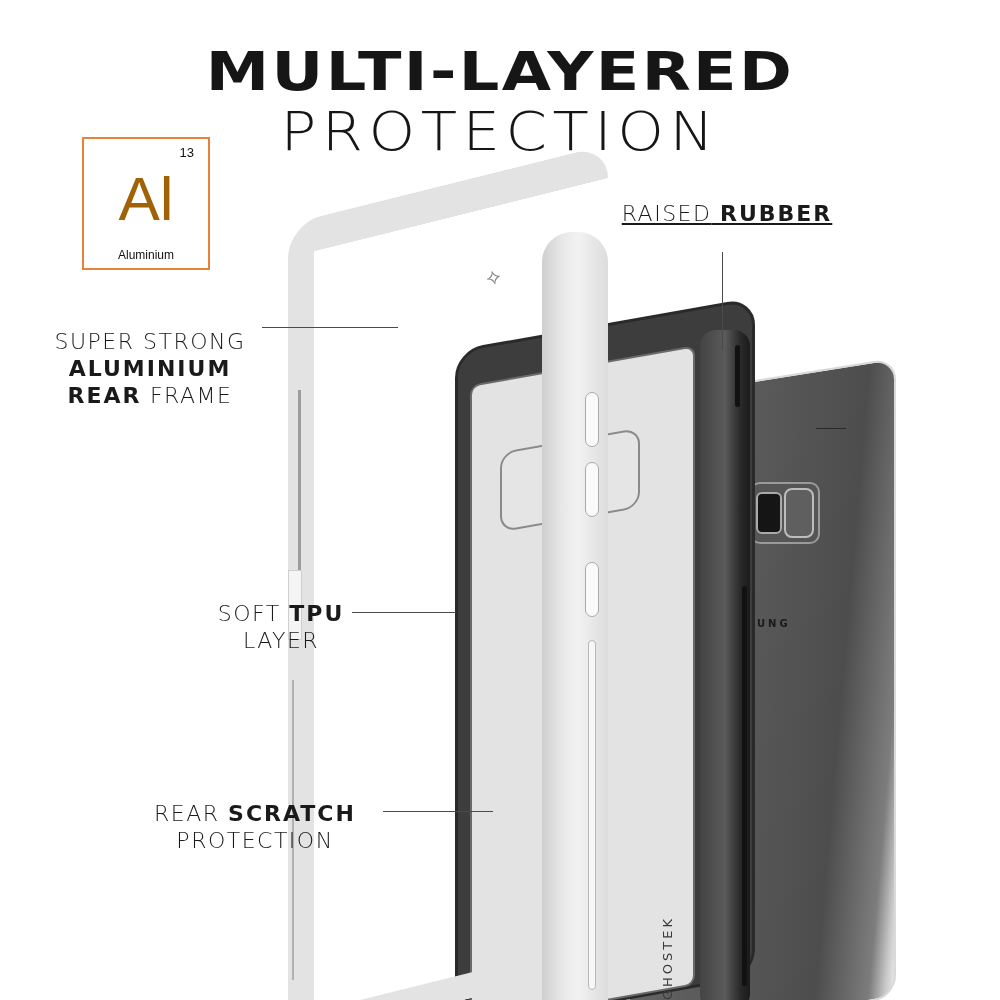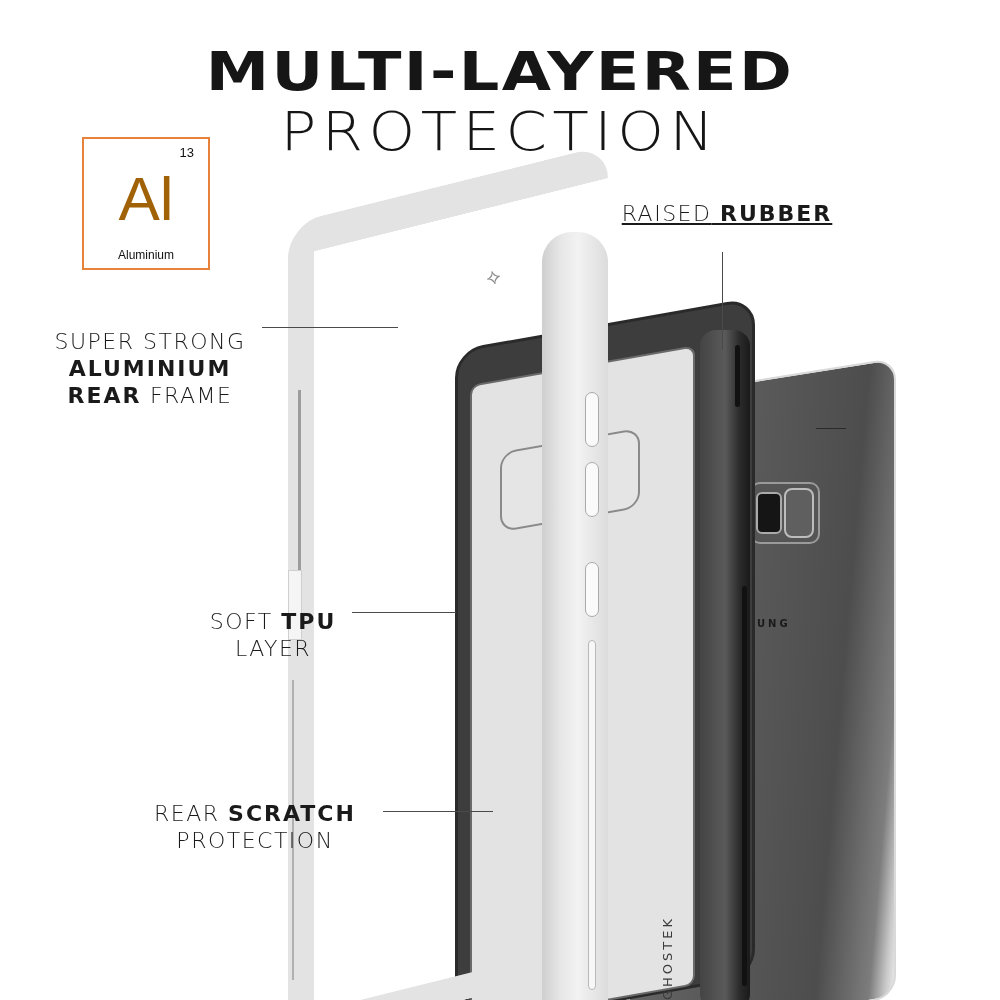--- a/index.html
+++ b/index.html
@@ -94,21 +94,21 @@
   <div class="b">ALUMINIUM</div>
   <div><span class="b">REAR</span> <span class="l">FRAME</span></div>
 </div>
 <div class="abs leader" style="left:262px; top:327px; width:136px;"></div>
 
 <div class="abs lbl" style="left:598px; top:200px; width:258px;text-decoration:underline;">
   <div><span class="l">RAISED</span> <span class="b">RUBBER</span></div>
 </div>
 <div class="abs leader-v" style="left:722px; top:252px; height:98px;"></div>
 
-<div class="abs lbl" style="left:196px; top:600px; width:154px;margin-top:8px;">
+<div class="abs lbl" style="left:204px; top:600px; width:154px;">
   <div><span class="l">SOFT</span> <span class="b">TPU</span></div>
   <div class="l">LAYER</div>
 </div>
 <div class="abs leader" style="left:352px; top:612px; width:104px;"></div>
 
 <div class="abs lbl" style="left:132px; top:800px; width:246px;text-align:center;">
   <div><span class="l">REAR</span> <span class="b">SCRATCH</span></div>
   <div class="l">PROTECTION</div>
 </div>
 <div class="abs leader" style="left:383px; top:811px; width:110px;"></div>

